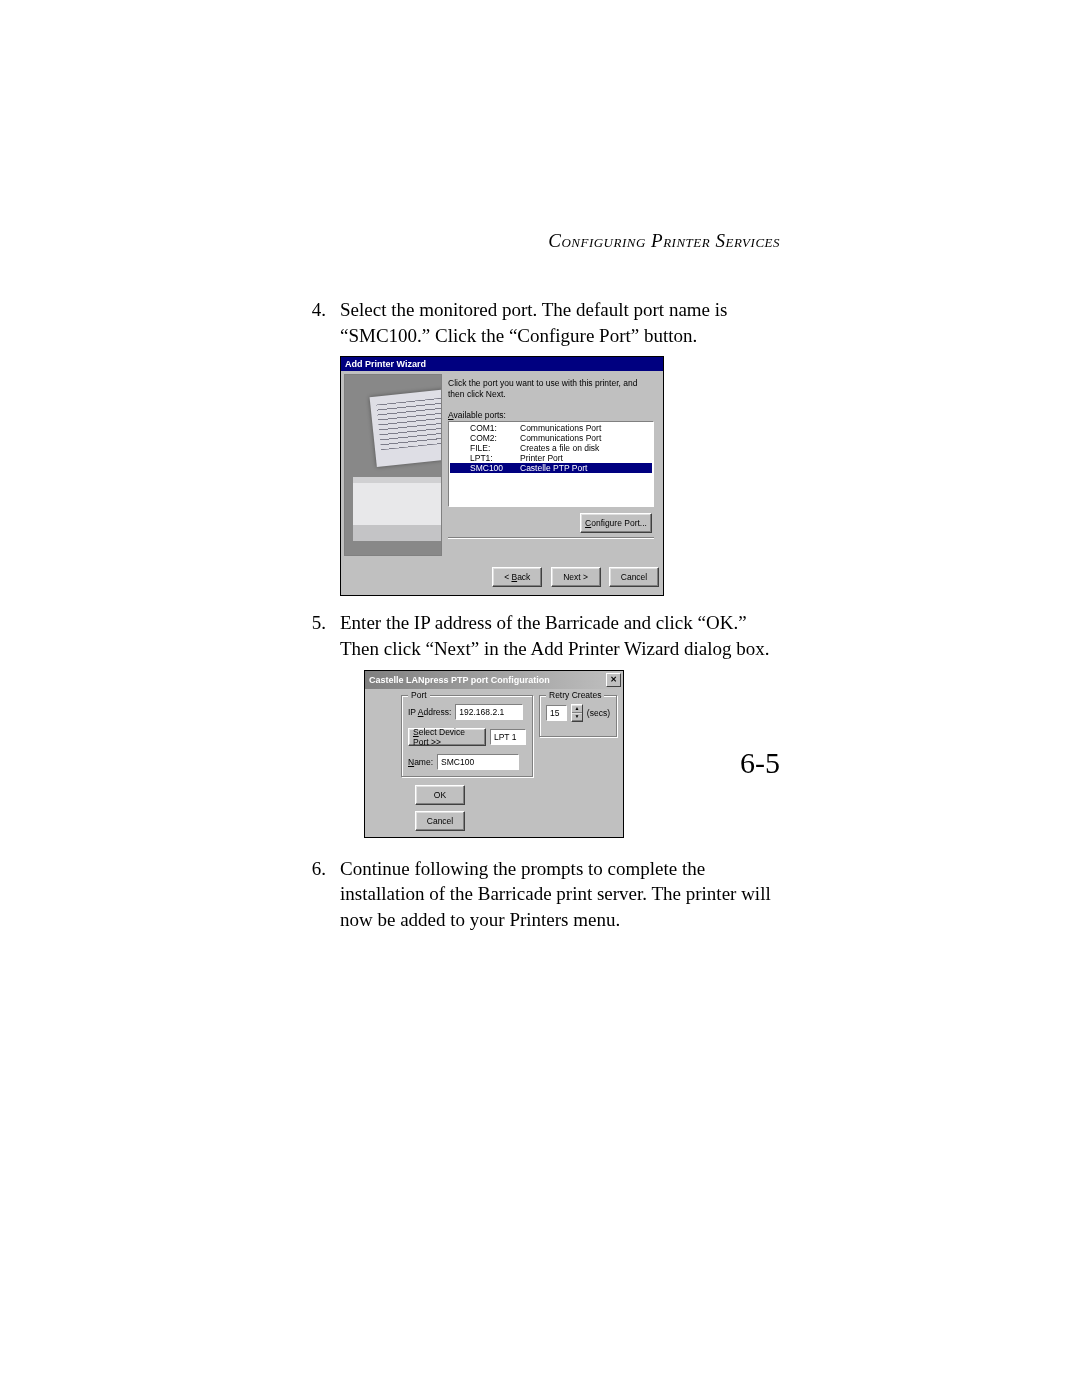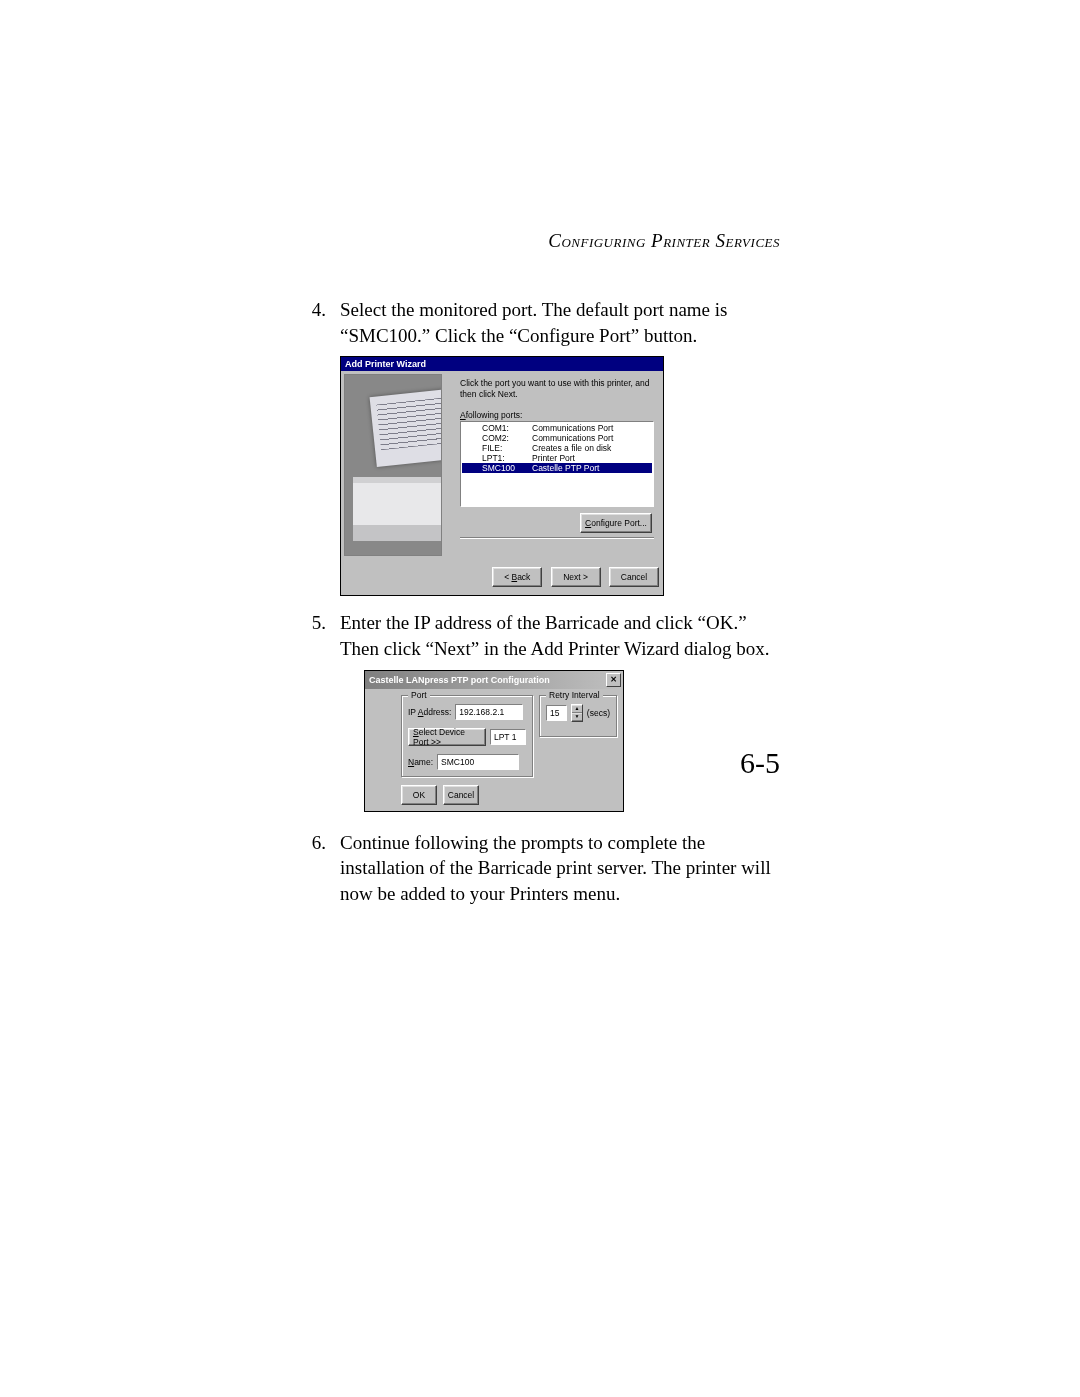--- a/index.html
+++ b/index.html
@@ -67,21 +67,21 @@
   .titlebar {
     background: #000080;
     color: #fff;
     font-weight: bold;
     font-size: 9px;
     padding: 2px 4px;
   }
   .wiz-body {
     display: flex;
     padding: 3px;
-    gap: 16px;
+    gap: 4px;
     background: #c0c0c0;
   }
   .wiz-art {
     width: 96px;
     height: 180px;
     background: #888;
     position: relative;
     overflow: hidden;
     border: 1px solid #808080;
   }
@@ -220,21 +220,21 @@
   .spin {
     display: flex; flex-direction: column;
     border-top: 1px solid #fff; border-left: 1px solid #fff;
     border-right: 1px solid #404040; border-bottom: 1px solid #404040;
   }
   .spin div { width: 10px; height: 6px; background: #c0c0c0;
     border-top: 1px solid #dfdfdf; border-bottom: 1px solid #808080;
     font-size: 5px; line-height: 4px; text-align: center; }
   .dlg-row { display: flex; gap: 6px; padding-left: 30px; }
   .dlg-col { flex: 1; }
-  .btncol { display: flex; flex-direction: row; gap: 6px; align-items: flex-end; justify-content: center; }
+  .btncol { display: flex; flex-direction: column; gap: 6px; align-items: center; justify-content: center; }
   .btncol .btn95 { width: 48px; height: 18px; }
 </style>
 </head>
 <body>
 
 <div class="page">
   <div class="running-head">
     <span>Configuring Printer Services</span>
   </div>
 
@@ -251,21 +251,21 @@
         <span>Add Printer Wizard</span>
       </div>
       <div class="wiz-body">
         <div class="wiz-art">
           <div class="paper"></div>
           <div class="printer"></div>
         </div>
         <div class="wiz-right">
           <div class="wiz-prompt">Click the port you want to use with this printer, and then click Next.</div>
           <div class="wiz-label">
-            <u>A</u><span>following ports:</span>
+            <u>A</u><span>vailable ports:</span>
           </div>
           <div class="portlist">
             <div class="port-row">
                 <span class="port-name">COM1:</span>
                 <span>Communications Port</span>
               </div>
             <div class="port-row">
                 <span class="port-name">COM2:</span>
                 <span>Communications Port</span>
               </div>
@@ -329,21 +329,21 @@
                 <span class="inp95" style="width:34px;">LPT 1</span>
               </div>
               <div class="row" style="margin-bottom:0;">
                 <span class="lbl95"><u>N</u>ame:</span>
                 <span class="inp95" style="width:74px;">SMC100</span>
               </div>
             </div>
           </div>
           <div style="width:78px;">
             <div class="groupbox" style="height:26px;">
-              <legend>Retry Interval</legend>
+              <legend>Retry Creates</legend>
               <div class="row" style="margin:0;">
                 <span class="inp95" style="width:18px;text-align:left;">15</span>
                 <span class="spin">
                     <div>▲</div>
                     <div>▼</div>
                   </span>
                 <span class="lbl95">(secs)</span>
               </div>
             </div>
           </div>

